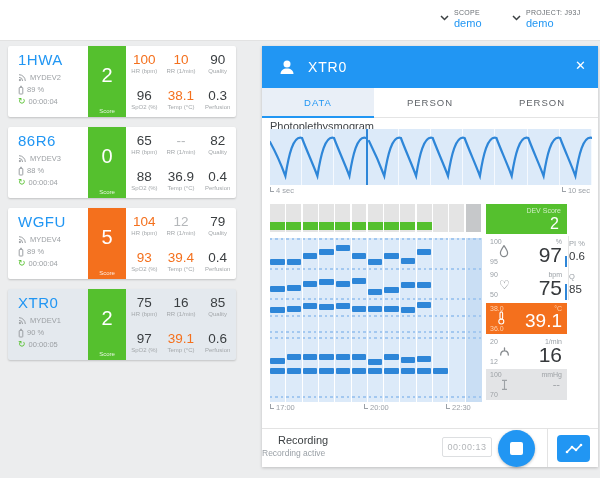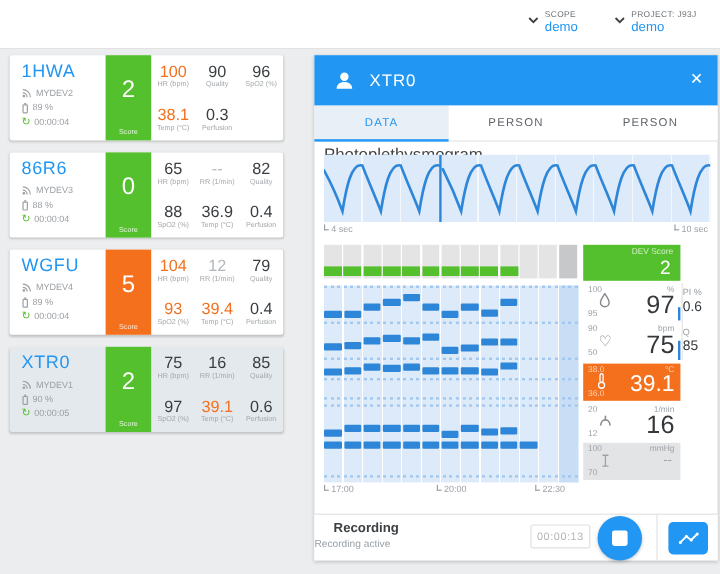--- a/index.html
+++ b/index.html
@@ -35,21 +35,21 @@
 
 .panel{position:absolute;left:262px;top:46px;width:336px;height:421px;background:#fff;box-shadow:0 1px 3px rgba(0,0,0,.2)}
 .panel-header{position:absolute;top:0;left:0;right:0;height:42px;background:#2196F3}
 .ph-title{position:absolute;left:46px;top:13px;color:#fff;font-size:14px;letter-spacing:.8px}
 .ph-close{position:absolute;right:12px;top:13px;color:#fff;font-size:13px;cursor:pointer;line-height:14px}
 .person-icon{position:absolute;left:16px;top:12px}
 .tabs{position:absolute;top:42px;left:0;right:0;height:30px;display:flex}
 .tab{flex:1;display:flex;align-items:center;justify-content:center;font-size:9.5px;letter-spacing:1px;color:#5F6368;background:#fff;border-bottom:1px solid #E4E4E4;cursor:pointer;font-weight:500}
 .tab.active{background:#E9EFF7;color:#2196F3;border-bottom:2px solid #2196F3}
 
-.ppg-title{position:absolute;left:8px;top:74px;font-size:14px;color:#3F4347}
+.ppg-title{position:absolute;left:8px;top:74px;font-size:11px;color:#3F4347}
 .ppg{position:absolute;left:8px;top:83px;width:322px;height:56px;background:#DCEAF9;background-image:repeating-linear-gradient(90deg,transparent 0,transparent 31.2px,#F5F9FE 31.2px,#F5F9FE 32.2px);overflow:hidden}
 .ppg svg{position:absolute;left:0;top:0}
 .ppg-cursor{position:absolute;left:96px;top:0;width:1.5px;height:56px;background:#2E86D8}
 .axis{position:absolute;font-size:7.5px;color:#9CA1A7;display:flex;align-items:flex-start;white-space:nowrap}
 .tick{width:4px;height:5px;border-left:1px solid #9CA1A7;border-bottom:1px solid #9CA1A7;display:inline-block;margin-right:2px;margin-top:1px}
 
 .trackbg{position:absolute;left:8px;top:192px;width:212px;height:164px;background:#DCEAF9;background-image:repeating-linear-gradient(90deg,transparent 0,transparent 15.31px,#fff 15.31px,#fff 16.31px)}
 .darkcol{position:absolute;left:203.7px;top:192px;width:16.3px;height:164px;background:#C9DEF4}
 .dash{position:absolute;left:8px;width:212px;height:2px;background-image:repeating-linear-gradient(90deg,#A3C8F0 0,#A3C8F0 2.5px,transparent 2.5px,transparent 5.5px)}
 .seg{position:absolute;height:6px;background:#2E86D8;border-radius:1px}
@@ -72,21 +72,21 @@
 .vbox.gray .vv{color:#9EA2A6;font-size:11px;bottom:5px;right:7px}
 .ic{position:absolute;left:13px;top:50%;transform:translateY(-45%)}
 .ic.heart{font-size:12px;color:#7E8286;line-height:10px;transform:translateY(-55%)}
 .lvl{position:absolute;right:0;bottom:0;width:2.5px;background:#2E86D8}
 .vdiv{position:absolute;left:306px;top:190px;width:1px;height:64px;background:#E4E4E4}
 .sideblk{position:absolute;left:307px;width:28px;}
 .sl{font-size:7.5px;color:#9AA0A6}
 .sv{font-size:11.5px;color:#36393C;margin-top:2px}
 
 .recbar{position:absolute;left:0;top:382px;width:336px;height:39px;border-top:1px solid #E3E3E3;background:#fff}
-.rec-title{position:absolute;left:16px;top:5px;font-size:11px;color:#3C4043;font-weight:700}
+.rec-title{position:absolute;left:16px;top:5px;font-size:11px;color:#3C4043;font-weight:400}
 .rec-sub{position:absolute;left:0;top:19px;font-size:8.5px;color:#9AA0A6}
 .rec-timer{position:absolute;left:180px;top:8px;width:50px;height:20px;border:1px solid #DDDFE1;border-radius:2px;font-size:9px;color:#B3B6B9;display:flex;align-items:center;justify-content:center;letter-spacing:.5px}
 .stopbtn{position:absolute;left:236px;top:1px;width:37px;height:37px;border-radius:50%;background:#2196F3;display:flex;align-items:center;justify-content:center;cursor:pointer;box-shadow:0 1px 3px rgba(0,0,0,.25)}
 .stop-square{width:13px;height:13px;background:#fff;border-radius:2px}
 .rec-div{position:absolute;left:285px;top:0;width:1px;height:38px;background:#E3E3E3}
 .chartbtn{position:absolute;left:295px;top:6px;width:33px;height:27px;background:#2196F3;border-radius:4px;display:flex;align-items:center;justify-content:center;cursor:pointer}
 </style>
 </head>
 <body>
 
@@ -134,20 +134,24 @@
         <span>00:00:04</span>
       </div>
     <div class="scorebox green">
       <div class="score-num">2</div>
       <div class="score-lbl">Score</div>
     </div>
     <div class="vgrid">
       <div class="vcell">
           <div class="vval alert">100</div>
           <div class="vlab">HR (bpm)</div>
+        </div>
+      <div class="vcell">
+          <div class="vval alert">10</div>
+          <div class="vlab">RR (1/min)</div>
         </div>
       <div class="vcell">
           <div class="vval normal">90</div>
           <div class="vlab">Quality</div>
         </div>
       <div class="vcell">
           <div class="vval normal">96</div>
           <div class="vlab">SpO2 (%)</div>
         </div>
       <div class="vcell">

